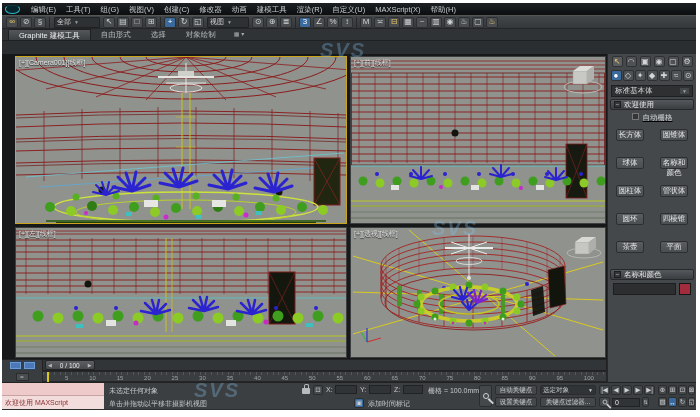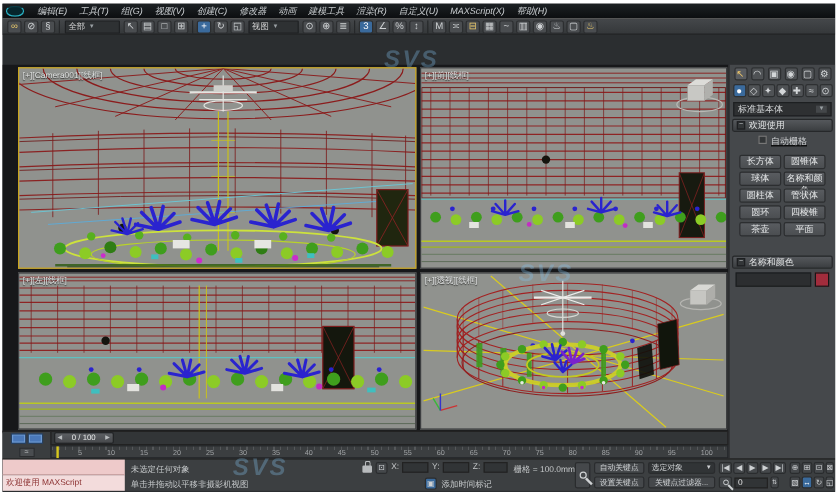--- a/index.html
+++ b/index.html
@@ -6,21 +6,21 @@
     font-family:"Liberation Sans","DejaVu Sans",sans-serif;-webkit-font-smoothing:antialiased;}
   *{box-sizing:border-box;}
   #win{position:absolute;left:2px;top:3px;width:694px;height:407px;background:#2b2e30;overflow:hidden;}
 
   
   .menubar{position:absolute;left:0;top:0;width:694px;height:12px;background:linear-gradient(#1d2124,#0c0e10);
     display:flex;align-items:center;}
   .applogo{width:15px;height:9px;margin:0 6px 0 3px;border-radius:50% 50% 60% 60%;background:#06252c;
     border:1px solid #2ab4c6;border-top-color:#0a3b44;}
   .menus{display:flex;gap:0;}
-  .menuitem{color:#c9cdd0;font-size:7.5px;line-height:11px;padding:4px 5px;white-space:nowrap;cursor:default;font-style:italic;}
+  .menuitem{color:#c9cdd0;font-size:7.5px;line-height:11px;padding:4px 5px;white-space:nowrap;cursor:default;}
 
   
   .toolbar{position:absolute;left:0;top:12px;width:694px;height:14px;background:linear-gradient(#44474a,#35383a);
     border-top:1px solid #555;border-bottom:1px solid #232526;display:flex;align-items:center;padding-left:3px;}
   .ticon{display:inline-flex;align-items:center;justify-content:center;min-width:12px;height:11px;margin:0 1px;
     font-size:8px;line-height:10px;color:#cfd2d4;background:#4a4d50;border:1px solid #2c2e30;border-radius:2px;}
   .ticon.blue{background:#3a6a9c;color:#fff;}
   .ticon.warm{color:#e8c86a;}
   .tsep{width:1px;height:11px;background:#26282a;margin:0 2px;}
   .tdrop{display:inline-flex;align-items:center;height:11px;background:#2e3133;border:1px solid #1f2123;
@@ -56,21 +56,21 @@
   .cp-drop{margin:3px 3px 2px 3px;height:12px;background:#2e3032;border:1px solid #1d1f21;color:#d8dadc;
     font-size:7.5px;display:flex;align-items:center;padding:0 3px;}
   .cp-drop .arr{margin-left:auto;font-size:5px;color:#9aa0a4;background:#44474a;padding:0 2px;}
   .rollout{margin:2px 2px 0 2px;height:11px;background:linear-gradient(#55585c,#3b3e41);border:1px solid #26282a;
     border-radius:2px;color:#e2e4e5;font-size:7.5px;display:flex;align-items:center;padding:0 3px;gap:3px;}
   .rollout .minus{width:7px;height:7px;background:#333638;border:1px solid #1d1f21;color:#cfd2d4;font-size:6px;
     line-height:5px;text-align:center;}
   .autogrid{display:flex;align-items:flex-start;gap:4px;justify-content:center;margin:3px 0 6px 0;text-decoration:underline;}
   .autogrid .box{width:7px;height:7px;background:#333638;border:1px solid #777;}
   .autogrid span{font-size:7.5px;color:#d4d6d8;}
-  .objgrid{display:grid;grid-template-columns:1fr 1fr;gap:2px;padding:0 8px;}
+  .objgrid{display:grid;grid-template-columns:1fr 1fr;gap:16px;padding:0 8px;}
   .objbtn{height:12px;background:linear-gradient(#595c60,#4b4e51);border:1px solid #2c2e30;border-radius:2px;
     color:#e6e8e9;font-size:7.5px;line-height:10px;padding:0;font-family:inherit;}
   .namerow{display:flex;align-items:center;gap:3px;padding:3px 5px;}
   .namefield{flex:1;height:12px;background:#2c2e30;border:1px solid #1c1e20;}
   .swatch{width:12px;height:12px;background:#a22c3c;border:1px solid #151617;}
 
   
   .tl-left{position:absolute;left:0;top:356px;width:40px;height:23px;background:#3a3d3f;border-top:1px solid #222;
     display:flex;flex-wrap:wrap;align-items:center;justify-content:center;gap:1px;}
   .bluegrid{width:13px;height:9px;background:#4a78b8;border:1px solid #27405f;border-radius:1px;
@@ -168,20 +168,27 @@
     <span class="ticon warm">⊟</span>
     <span class="ticon">▦</span>
     <span class="ticon">~</span>
     <span class="ticon">▥</span>
     <span class="ticon">◉</span>
     <span class="ticon">♨</span>
     <span class="ticon">▢</span>
     <span class="ticon warm">♨</span>
   </div>
 
+  <div class="ribbontabs">
+    <span class="rtab active">Graphite 建模工具</span>
+    <span class="rtab">自由形式</span>
+    <span class="rtab">选择</span>
+    <span class="rtab">对象绘制</span>
+    <span class="rtoggle">▦ ▾</span>
+  </div>
 
   <div class="vpzone">
 
     <div class="viewport active" style="left:13px;top:2px;width:332px;height:168px">
       <span class="vplabel">[+][Camera001][线框]</span>
       <svg width="330" height="166" viewBox="0 0 330 166">
         <g stroke="#8b1c1c" fill="none" stroke-width="1">
           <ellipse cx="170" cy="0" rx="178" ry="42"></ellipse>
             <ellipse cx="170" cy="0" rx="150" ry="35"></ellipse>
           <ellipse cx="170" cy="0" rx="122" ry="28"></ellipse>

